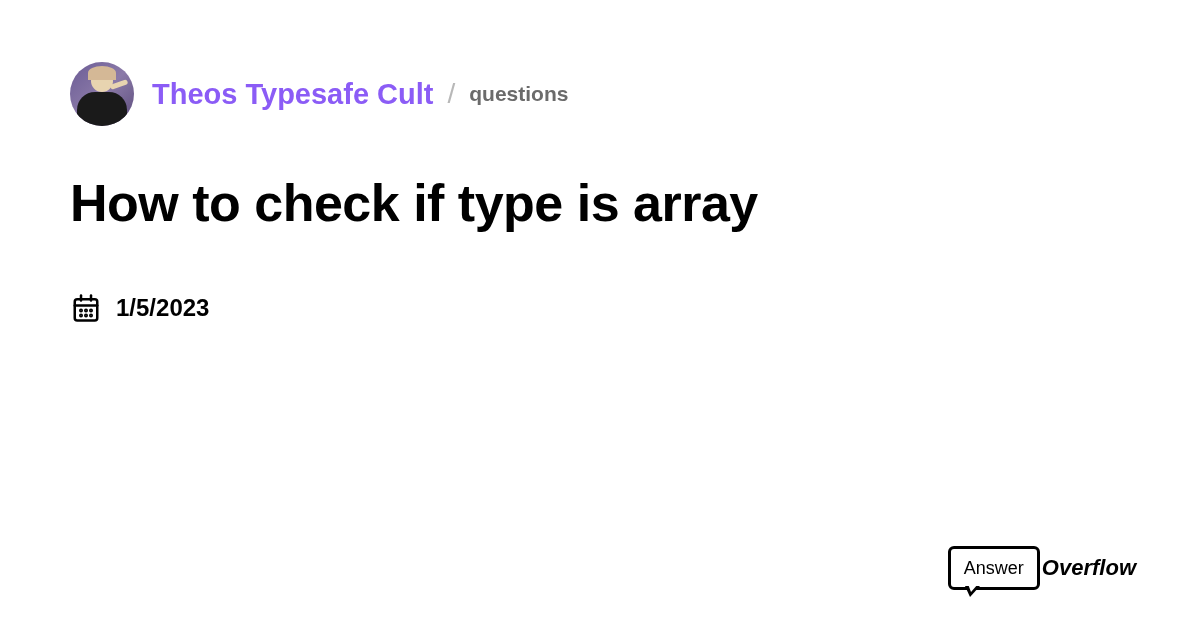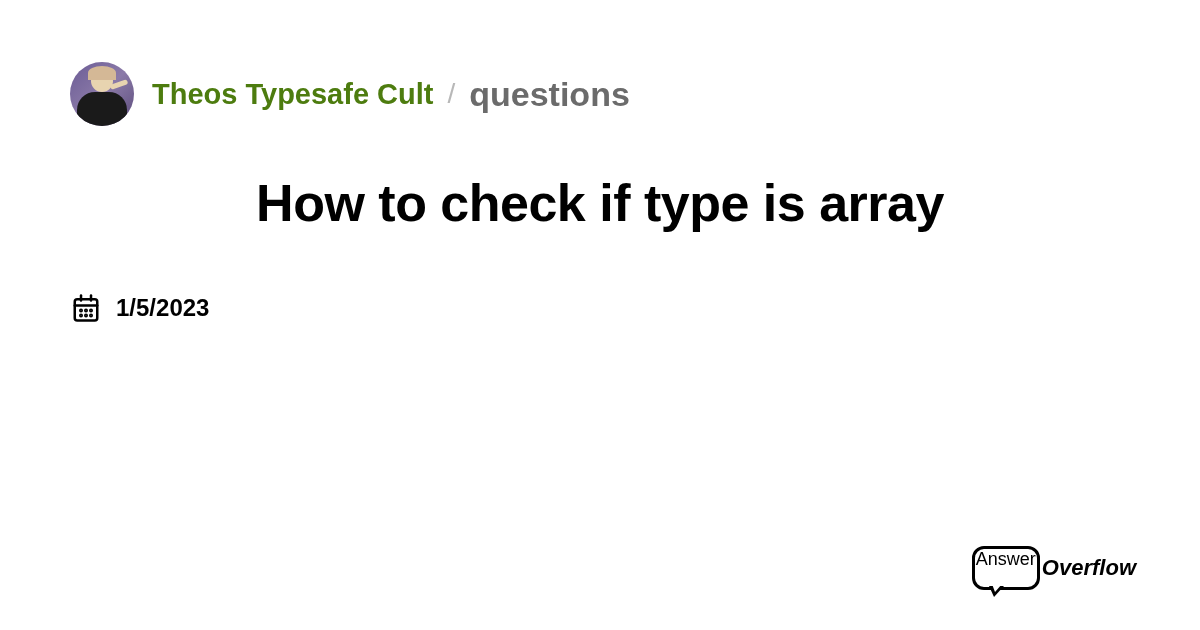--- a/index.html
+++ b/index.html
@@ -68,42 +68,41 @@
       right: 6px;
       width: 18px;
       height: 5px;
       background: #e8d4b0;
       border-radius: 3px;
       transform: rotate(-20deg);
     }
     .community-name {
       font-size: 29px;
       font-weight: 700;
-      color: #4d7c0f;
+      color: #8b5cf6;
     }
     .separator {
       font-size: 28px;
       color: #b8b8b8;
       margin: 0 -4px;
       font-weight: 300;
     }
     .channel-name {
-      font-size: 34px;
+      font-size: 21px;
       font-weight: 700;
       color: #6b6b6b;
       text-align: right;
     }
     .title {
       font-size: 52px;
       font-weight: 800;
       color: #000000;
       line-height: 1.15;
       margin-bottom: 58px;
       letter-spacing: -0.5px;
-      text-align: center;
     }
     .meta {
       display: flex;
       align-items: flex-end;
       gap: 56px;
     }
     .meta-item {
       display: flex;
       align-items: center;
       gap: 14px;
@@ -122,26 +121,26 @@
     }
     .logo {
       position: absolute;
       bottom: 40px;
       right: 64px;
       display: flex;
       align-items: center;
       gap: 2px;
     }
     .logo-bubble {
-      width: 68px;
+      width: 92px;
       height: 44px;
       border: 3px solid #000;
-      border-radius: 12px;
-      display: flex;
-      align-items: flex-start;
+      border-radius: 6px;
+      display: flex;
+      align-items: center;
       justify-content: center;
       position: relative;
       font-size: 18px;
       font-weight: 500;
     }
     .logo-bubble::after {
       content: "";
       position: absolute;
       bottom: -10px;
       left: 14px;

